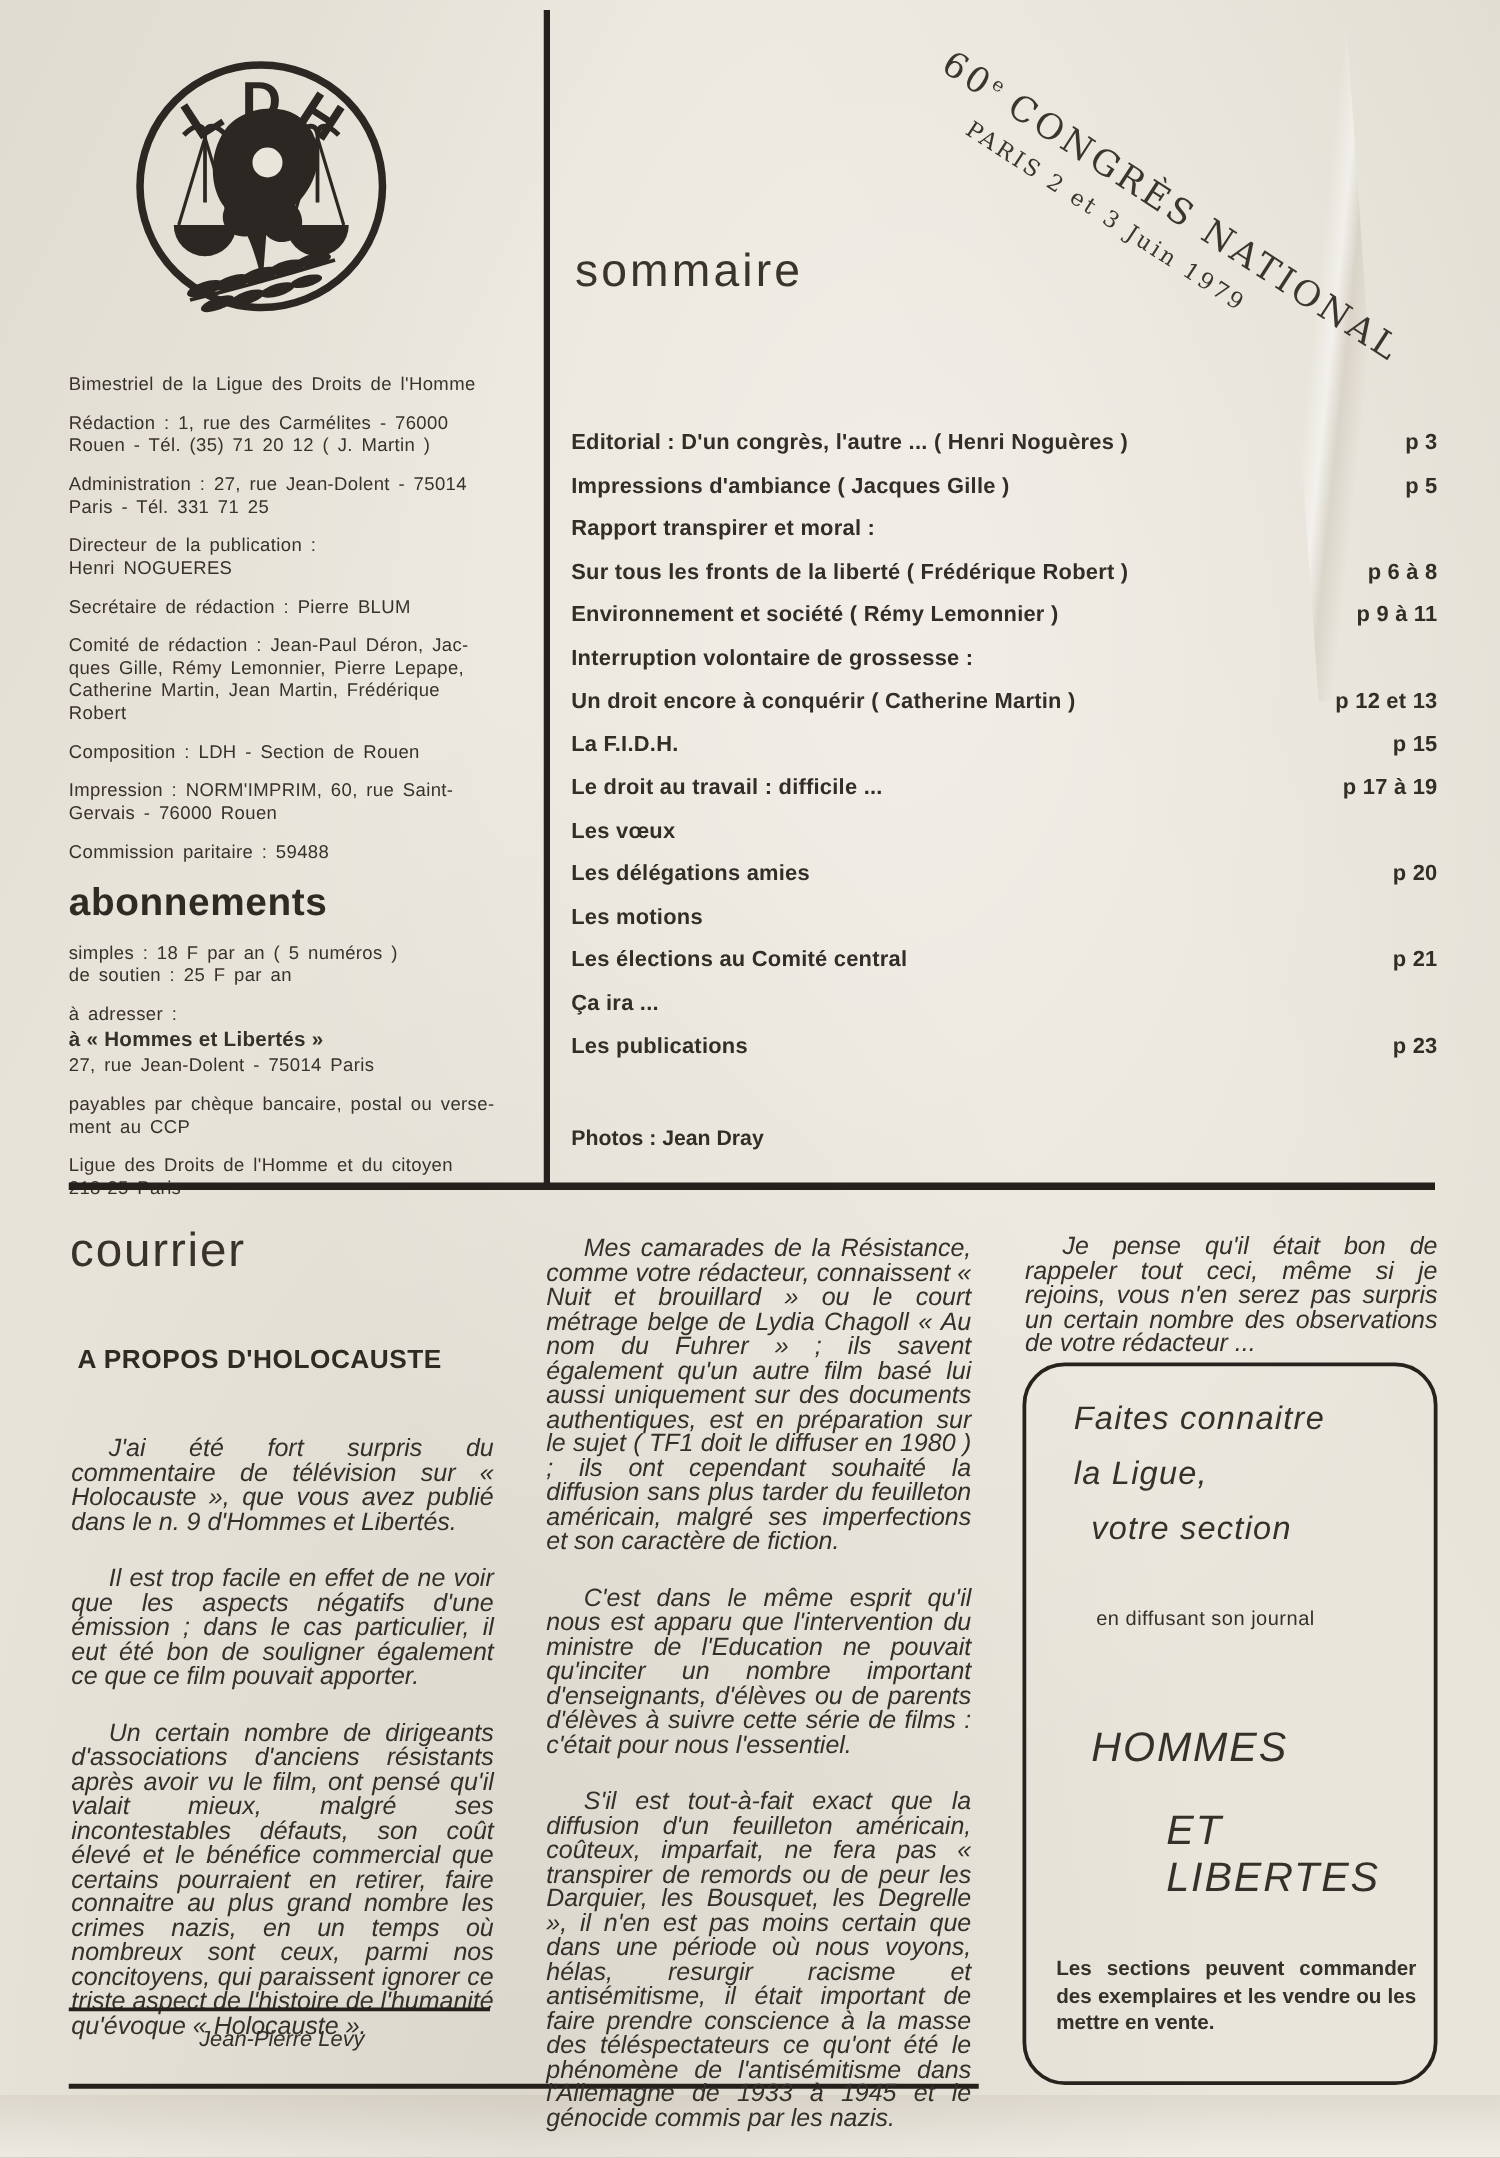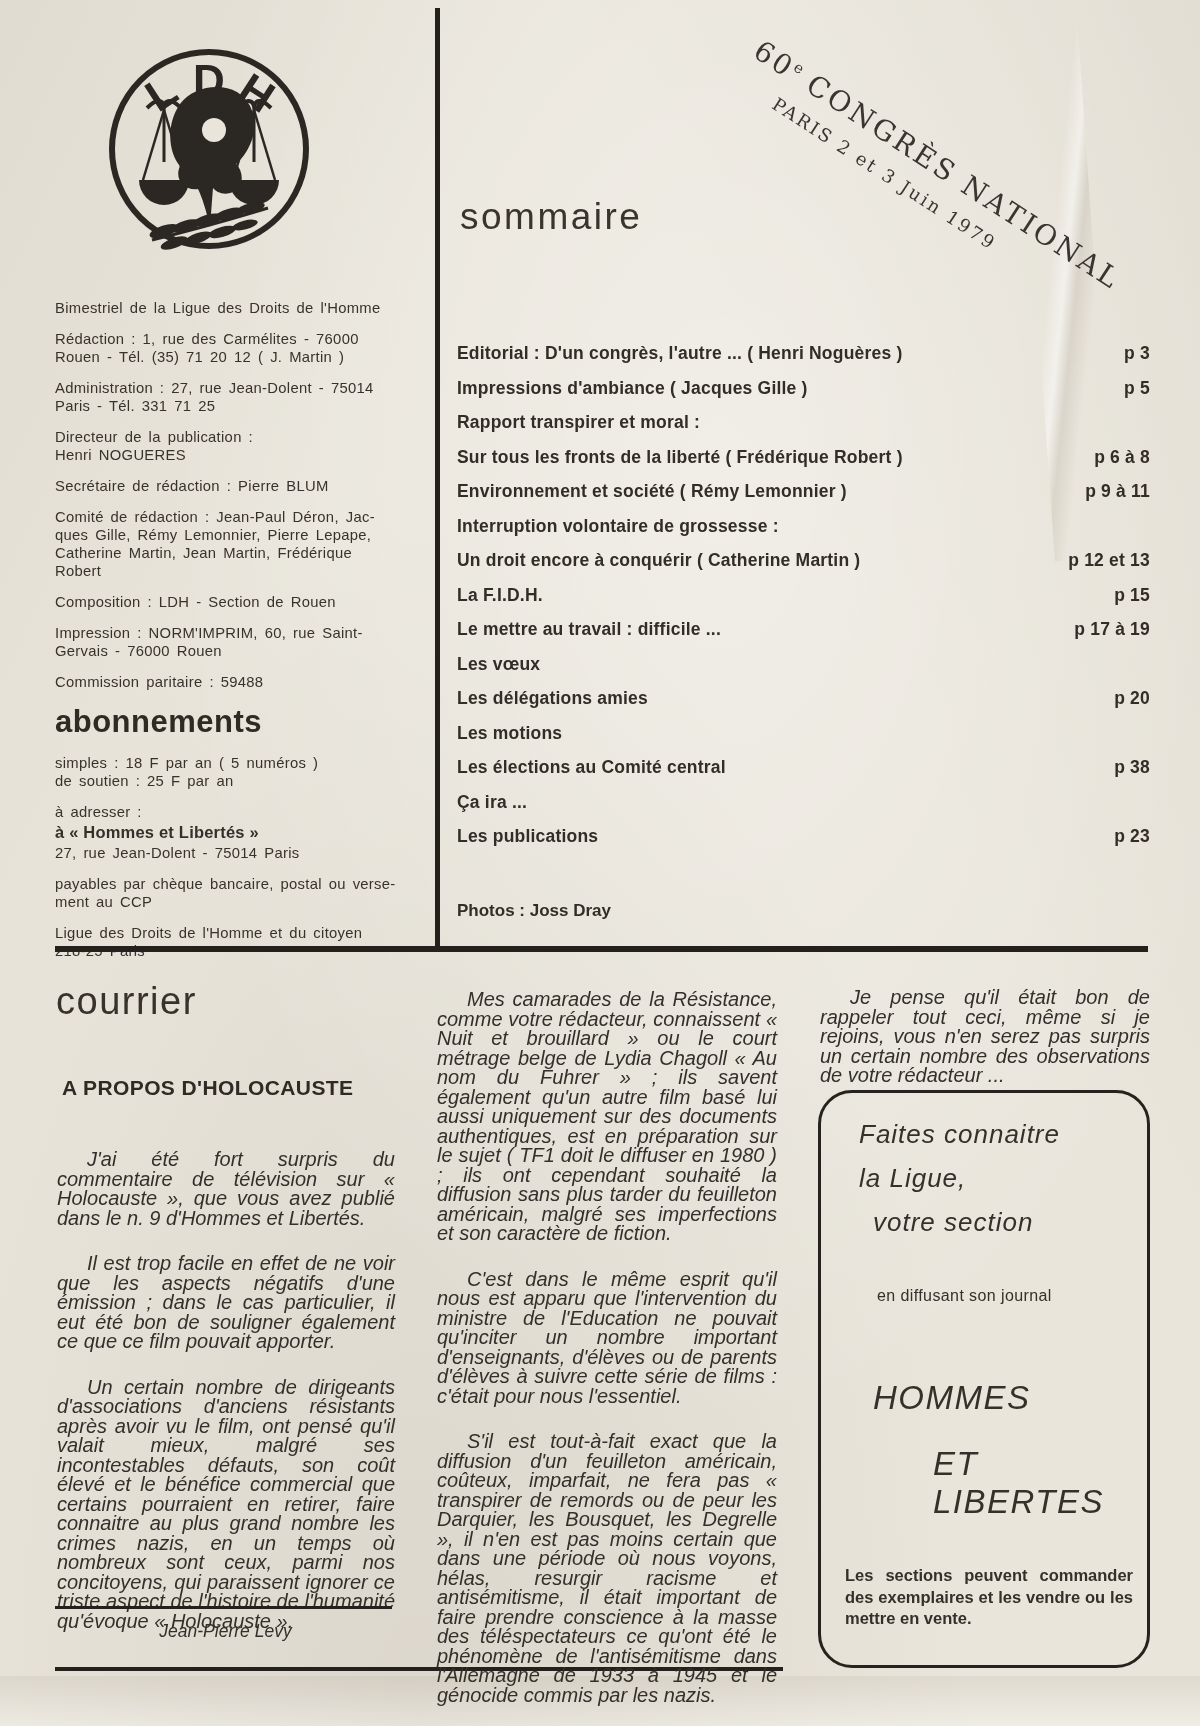--- a/index.html
+++ b/index.html
@@ -190,49 +190,49 @@
     </div>
       <div class="toc-row">
       <span class="toc-title">Un droit encore à conquérir ( Catherine Martin )</span>
       <span class="toc-page">p 12 et 13</span>
     </div>
       <div class="toc-row">
       <span class="toc-title">La F.I.D.H.</span>
       <span class="toc-page">p 15</span>
     </div>
       <div class="toc-row">
-      <span class="toc-title">Le mettre au travail : difficile ...</span>
+      <span class="toc-title">Le droit au travail : difficile ...</span>
       <span class="toc-page">p 17 à 19</span>
     </div>
       <div class="toc-row">
       <span class="toc-title">Les vœux</span>
       <span class="toc-page"></span>
     </div>
       <div class="toc-row">
       <span class="toc-title">Les délégations amies</span>
       <span class="toc-page">p 20</span>
     </div>
       <div class="toc-row">
       <span class="toc-title">Les motions</span>
       <span class="toc-page"></span>
     </div>
       <div class="toc-row">
       <span class="toc-title">Les élections au Comité central</span>
-      <span class="toc-page">p 38</span>
+      <span class="toc-page">p 21</span>
     </div>
       <div class="toc-row">
       <span class="toc-title">Ça ira ...</span>
       <span class="toc-page"></span>
     </div>
       <div class="toc-row">
       <span class="toc-title">Les publications</span>
       <span class="toc-page">p 23</span>
     </div>
     </div>
-  <div class="photos-credit">Photos : Joss Dray</div>
+  <div class="photos-credit">Photos : Jean Dray</div>
 
   <div class="courrier-heading">courrier</div>
   <div class="article-title">A PROPOS D'HOLOCAUSTE</div>
 
   <div class="col col1">
       <p>J'ai été fort surpris du commentaire de télévision sur «  Holocauste  », que vous avez publié dans le n. 9 d'Hommes et Libertés.</p>
       <p>Il est trop facile en effet de ne voir que les aspects négatifs d'une émission ; dans le cas particulier, il eut été bon de souligner également ce que ce film pouvait apporter.</p>
       <p>Un certain nombre de dirigeants d'associations d'anciens résistants après avoir vu le film, ont pensé qu'il valait mieux, malgré ses incontestables défauts, son coût élevé et le bénéfice commercial que certains pourraient en retirer, faire connaitre au plus grand nombre les crimes nazis, en un temps où nombreux sont ceux, parmi nos concitoyens, qui paraissent ignorer ce triste aspect de l'histoire de l'humanité qu'évoque « Holocauste ».</p>
     </div>
   <div class="rule-sig"></div>

